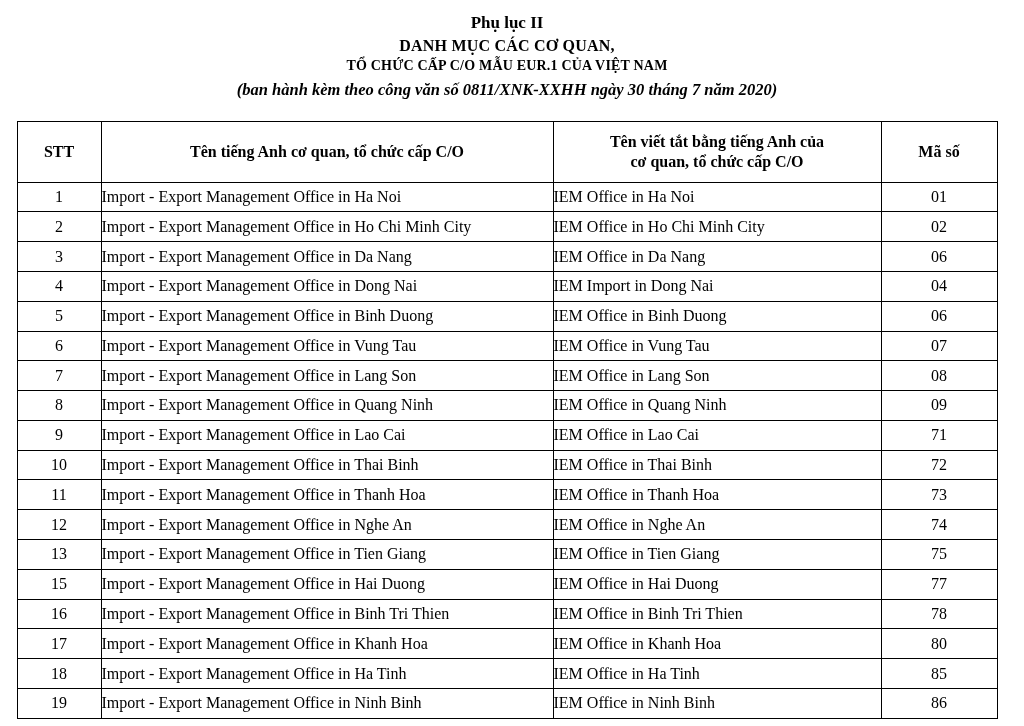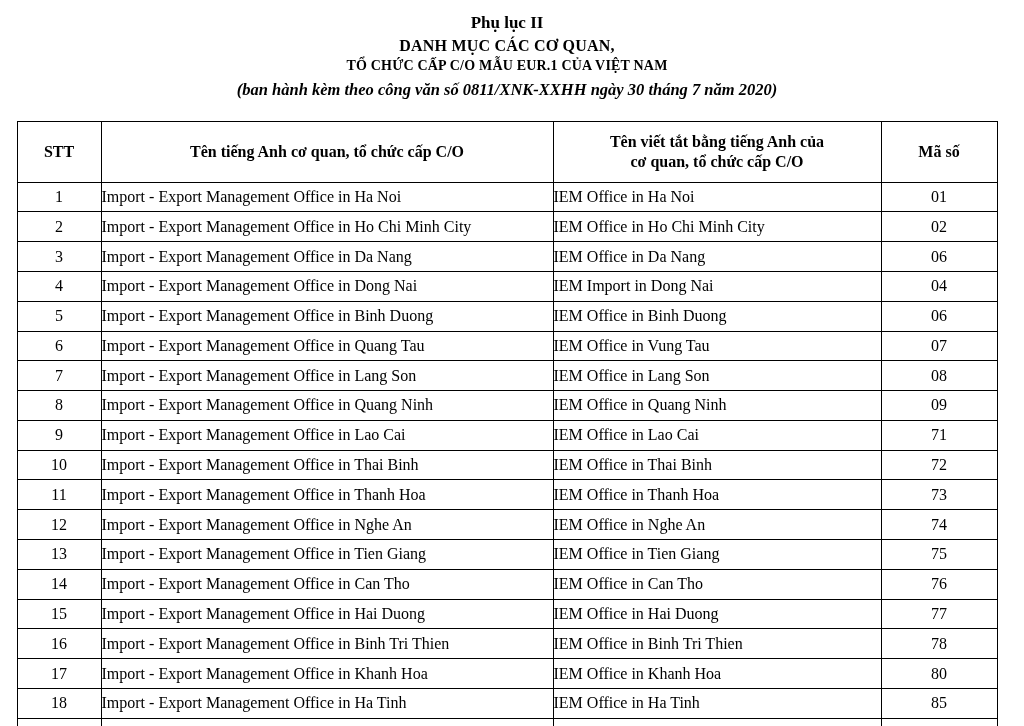--- a/index.html
+++ b/index.html
@@ -150,21 +150,21 @@
           <td class="cell-code">04</td>
         </tr>
         <tr>
           <td class="cell-stt">5</td>
           <td class="cell-name">Import - Export Management Office in Binh Duong</td>
           <td class="cell-abbr">IEM Office in Binh Duong</td>
           <td class="cell-code">06</td>
         </tr>
         <tr>
           <td class="cell-stt">6</td>
-          <td class="cell-name">Import - Export Management Office in Quang Tau</td>
+          <td class="cell-name">Import - Export Management Office in Vung Tau</td>
           <td class="cell-abbr">IEM Office in Vung Tau</td>
           <td class="cell-code">07</td>
         </tr>
         <tr>
           <td class="cell-stt">7</td>
           <td class="cell-name">Import - Export Management Office in Lang Son</td>
           <td class="cell-abbr">IEM Office in Lang Son</td>
           <td class="cell-code">08</td>
         </tr>
         <tr>
@@ -197,26 +197,20 @@
           <td class="cell-abbr">IEM Office in Nghe An</td>
           <td class="cell-code">74</td>
         </tr>
         <tr>
           <td class="cell-stt">13</td>
           <td class="cell-name">Import - Export Management Office in Tien Giang</td>
           <td class="cell-abbr">IEM Office in Tien Giang</td>
           <td class="cell-code">75</td>
         </tr>
         <tr>
-          <td class="cell-stt">14</td>
-          <td class="cell-name">Import - Export Management Office in Can Tho</td>
-          <td class="cell-abbr">IEM Office in Can Tho</td>
-          <td class="cell-code">76</td>
-        </tr>
-        <tr>
           <td class="cell-stt">15</td>
           <td class="cell-name">Import - Export Management Office in Hai Duong</td>
           <td class="cell-abbr">IEM Office in Hai Duong</td>
           <td class="cell-code">77</td>
         </tr>
         <tr>
           <td class="cell-stt">16</td>
           <td class="cell-name">Import - Export Management Office in Binh Tri Thien</td>
           <td class="cell-abbr">IEM Office in Binh Tri Thien</td>
           <td class="cell-code">78</td>

